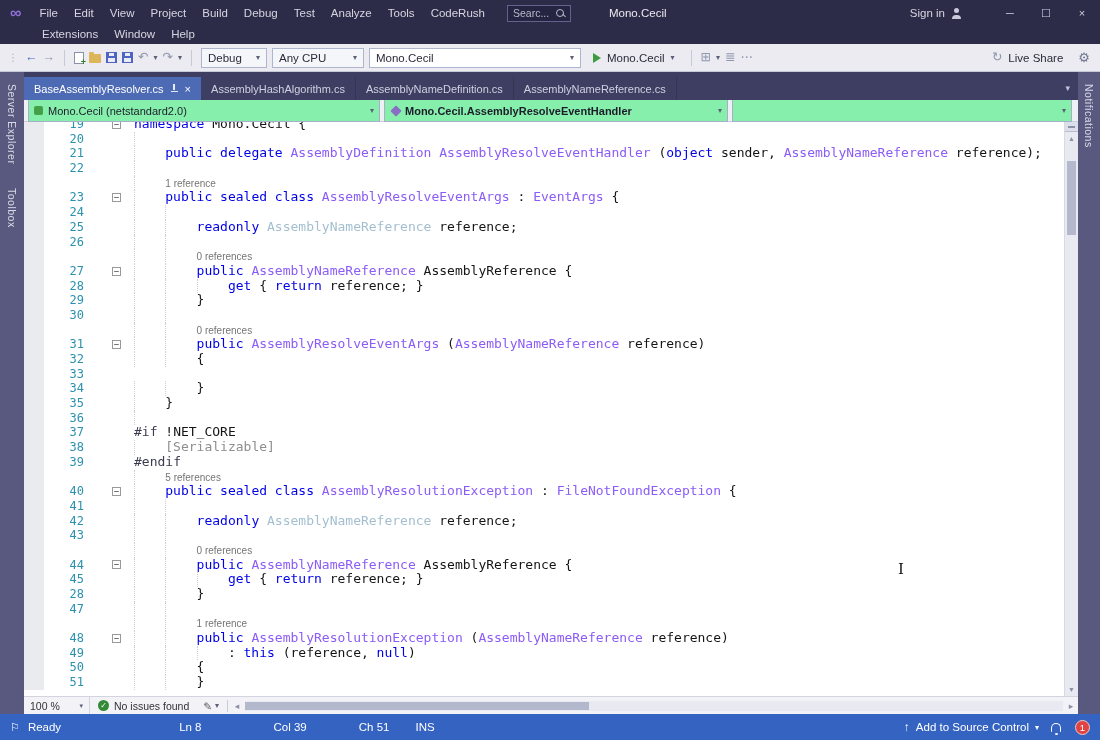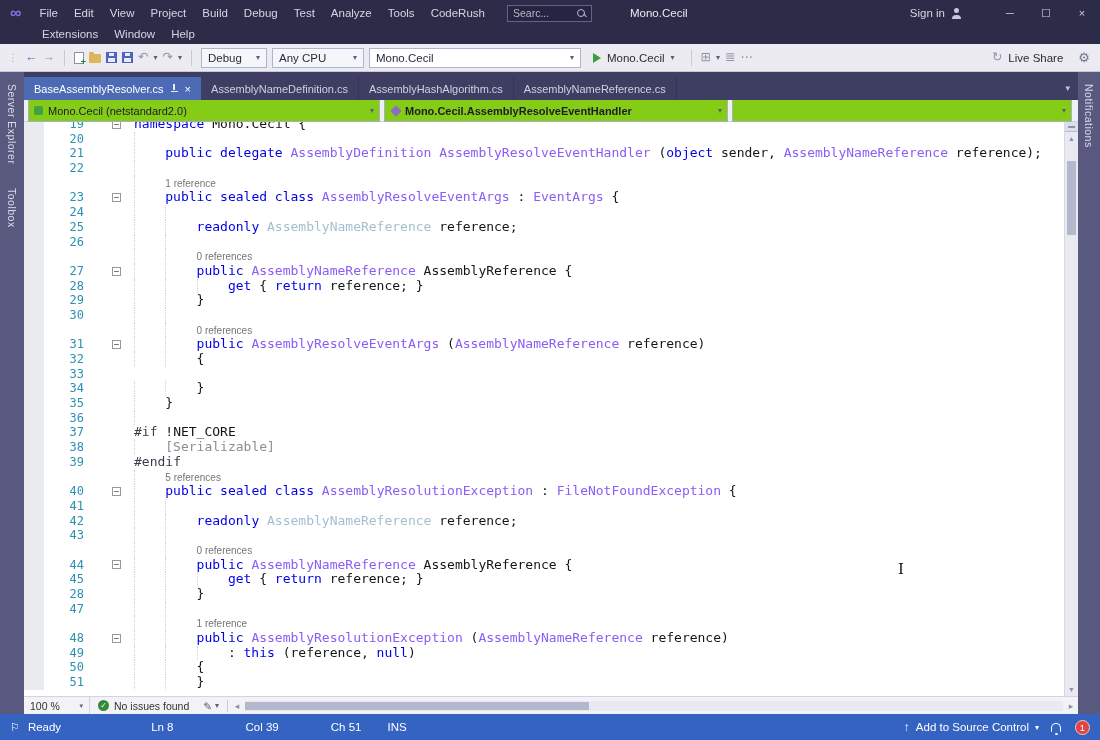--- a/index.html
+++ b/index.html
@@ -6,21 +6,21 @@
   html,body { width:1100px; height:740px; overflow:hidden; }
   body { font-family:"Liberation Sans", sans-serif; background:#fff; position:relative; }
   .vs { width:100%; height:100%; display:flex; flex-direction:column; }
 
   
   .titlebar { height:44px; background:#2c2c48; color:#d5d5e2; font-size:11.5px; flex:0 0 auto; }
   .tbrow1 { display:flex; align-items:center; height:23px; padding:3px 0 0 6px; }
   .vslogo { color:#9070d8; font-size:16px; font-weight:bold; margin:0 10px 0 4px; }
   .menus { display:flex; }
   .menus .menu-item { padding:2px 8px; cursor:default; }
-  .searchbox { margin-left:14px; width:85px; height:17px; background:#252541; border:1px solid #62628c; display:flex; align-items:center; justify-content:space-between; padding:0 5px; color:#b8b8cc; font-size:10.5px; }
+  .searchbox { margin-left:14px; width:64px; height:17px; background:#252541; border:1px solid #62628c; display:flex; align-items:center; justify-content:space-between; padding:0 5px; color:#b8b8cc; font-size:10.5px; }
   .mag { position:relative; width:9px; height:9px; }
   .mag::before { content:""; position:absolute; left:0; top:0; width:6px; height:6px; border:1.3px solid #b8b8cc; border-radius:50%; }
   .mag::after { content:""; position:absolute; left:6px; top:6.5px; width:4px; height:1.4px; background:#b8b8cc; transform:rotate(45deg); }
   .wintitle { margin-left:38px; color:#eaeaf2; }
   .signin { margin-left:auto; display:flex; align-items:center; gap:6px; }
   .person { position:relative; width:11px; height:11px; }
   .person::before { content:""; position:absolute; top:0; left:3px; width:5px; height:5px; border-radius:50%; background:#c9c9da; }
   .person::after { content:""; position:absolute; bottom:0; left:1px; width:9px; height:4px; border-radius:4px 4px 0 0; background:#c9c9da; }
   .winbtns { margin-left:30px; display:flex; }
   .winbtns span { width:36px; height:21px; display:flex; align-items:center; justify-content:center; font-size:11px; color:#cfcfdd; }
@@ -61,21 +61,21 @@
   .tabwell { height:28px; background:#3e3e63; display:flex; align-items:flex-end; position:relative; flex:0 0 auto; }
   .tab { height:23px; display:flex; align-items:center; gap:7px; padding:0 10px; font-size:11px; color:#d0d0e0; border-right:1px solid #343456; cursor:default; }
   .tab.active { background:#4d6bb4; color:#fff; border-right:none; }
   .tab-close { font-size:11px; }
   .pin-icon { position:relative; width:7px; height:9px; }
   .pin-icon::before { content:""; position:absolute; left:2.5px; top:0; width:2px; height:6px; background:#e6ebf8; }
   .pin-icon::after { content:""; position:absolute; left:0; top:6.5px; width:7px; height:1.5px; background:#e6ebf8; }
   .tab-chevron { position:absolute; right:8px; bottom:7px; color:#c3c3d8; font-size:9px; }
 
   .navbar { height:22px; background:#eef0f5; border-bottom:1px solid #ccd0dd; display:flex; align-items:center; gap:4px; padding:0 4px; flex:0 0 auto; }
-  .combo { height:23px; background:#84cc16; border:1px solid #a6aec8; display:flex; align-items:center; gap:5px; padding-left:5px; font-size:11px; color:#1c1c2a; }
+  .combo { height:23px; background:#86efac; border:1px solid #a6aec8; display:flex; align-items:center; gap:5px; padding-left:5px; font-size:11px; color:#1c1c2a; }
   .combo .cbcaret { margin-left:auto; width:14px; text-align:center; color:#5a6078; font-size:8px; }
   .c1 { width:352px; } .c2 { width:344px; } .c2 .cval { font-weight:bold; } .c3 { flex:1; margin-right:2px; }
   .proj-icon { width:9px; height:9px; background:#43a047; border-radius:2px; flex:0 0 auto; }
   .type-icon { width:8px; height:8px; background:#8a6ec4; transform:rotate(45deg); border-radius:1px; flex:0 0 auto; margin-left:2px; }
 
   
   .editor { flex:1; display:flex; min-height:0; position:relative; background:#fff; }
   .codewrap { flex:1; overflow:hidden; }
   .codelines { margin-top:-5px; }
   .crow { display:flex; height:14.7px; font-family:"DejaVu Sans Mono","Liberation Mono",monospace; font-size:13px; line-height:14.7px; white-space:pre; }
@@ -104,21 +104,21 @@
   .okcircle { width:11px; height:11px; border-radius:50%; background:#348a37; color:#fff; font-size:8px; display:flex; align-items:center; justify-content:center; }
   .cleanup { display:flex; align-items:center; gap:3px; padding:0 6px; color:#555; }
   .hsep { width:1px; height:12px; background:#c9ccd8; margin:0 2px; }
   .harrow { width:14px; text-align:center; color:#8b90a6; font-size:9px; }
   .htrack { flex:1; height:10px; background:#e9eaf1; position:relative; margin:0 1px; }
   .hthumb { position:absolute; left:0; top:1px; bottom:1px; width:42%; background:#b4b8cc; }
 
   
   .statusbar { height:26px; background:#3463c2; color:#fff; display:flex; align-items:center; font-size:11.5px; padding:0 10px; flex:0 0 auto; }
   .flag { margin-right:8px; font-size:11px; }
-  .sbln { margin-left:90px; } .sbcol { margin-left:72px; } .sbch { margin-left:52px; } .sbins { margin-left:26px; }
+  .sbln { margin-left:118px; } .sbcol { margin-left:72px; } .sbch { margin-left:52px; } .sbins { margin-left:26px; }
   .sbright { margin-left:auto; display:flex; align-items:center; gap:12px; }
   .srcctl { display:flex; align-items:center; gap:6px; }
   .srcctl .caret { color:#fff; }
   .bell { position:relative; width:10px; height:9px; border:1px solid #fff; border-bottom:none; border-radius:5px 5px 1px 1px; margin-right:2px; }
   .bell::after { content:""; position:absolute; left:2.5px; bottom:-3px; width:3px; height:2px; background:#fff; border-radius:50%; }
   .badge { width:15px; height:15px; border-radius:50%; background:#e04343; border:1px solid #f2c9c9; color:#fff; font-size:9.5px; display:flex; align-items:center; justify-content:center; }
 
   .ibeam { position:absolute; left:898px; top:560px; font-family:"DejaVu Serif", serif; font-size:15px; color:#111; z-index:50; }
 </style>
 </head>
@@ -218,24 +218,24 @@
 
     <div class="center">
       <div class="tabwell">
         <span class="tab-chevron">▾</span>
       <div class="tab active">
             <span class="tab-label">BaseAssemblyResolver.cs</span>
             <span class="pin-icon"></span>
             <span class="tab-close">×</span>
           </div>
           <div class="tab">
+            <span class="tab-label">AssemblyHashAlgorithm.cs</span>
+          </div>
+          <div class="tab">
             <span class="tab-label">AssemblyNameDefinition.cs</span>
-          </div>
-          <div class="tab">
-            <span class="tab-label">AssemblyHashAlgorithm.cs</span>
           </div>
           <div class="tab">
             <span class="tab-label">AssemblyNameReference.cs</span>
           </div>
         </div>
 
       <div class="navbar">
         <div class="combo c1">
           <span class="proj-icon"></span>
           <span class="cval">Mono.Cecil (netstandard2.0)</span>

